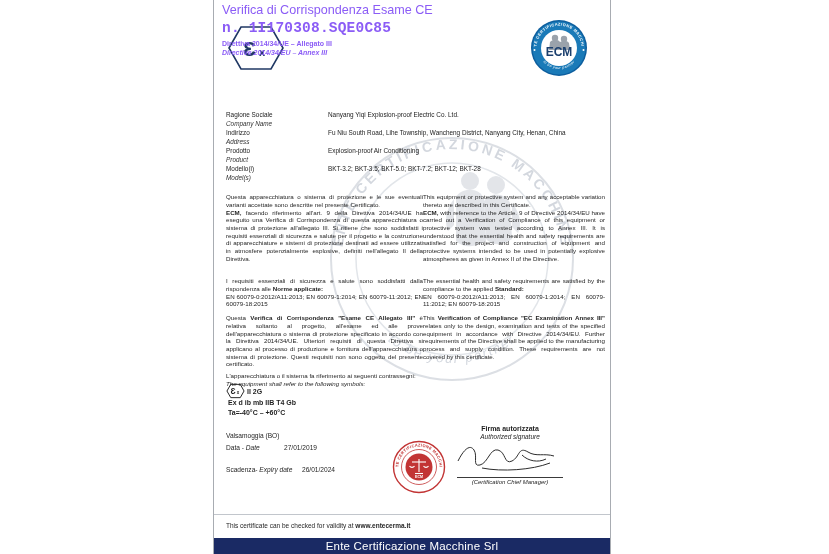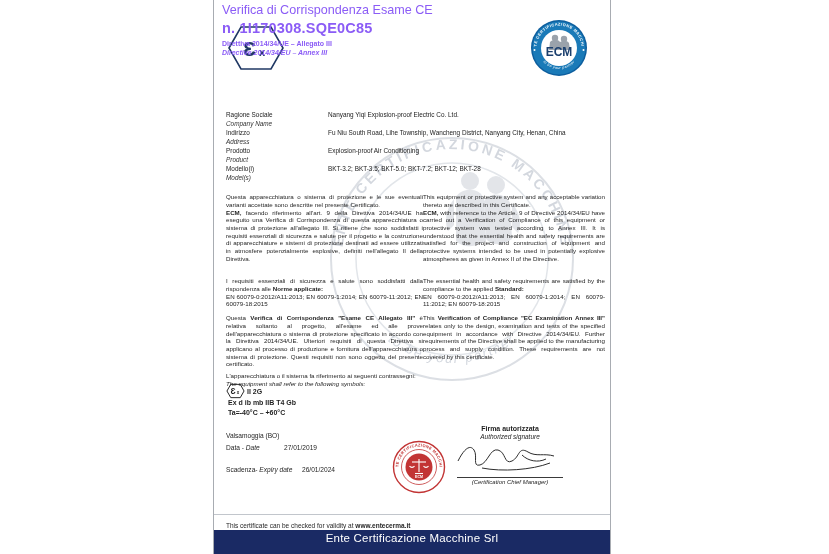--- a/index.html
+++ b/index.html
@@ -5,21 +5,21 @@
   html,body{margin:0;padding:0;background:#ffffff;}
   .screen{position:relative;width:829px;height:554px;background:#ffffff;overflow:hidden;
           font-family:"Liberation Sans",sans-serif;color:#262626;}
   .page{position:absolute;left:213px;top:0;width:398px;height:554px;background:#fff;
         border-left:1px solid #a8acb2;border-right:1px solid #a8acb2;box-sizing:border-box;overflow:hidden;}
   .abs{position:absolute;}
   
   .titles{position:absolute;left:8px;right:0;top:3px;text-align:left;color:#8b5cf6;}
   .t-line{font-size:12.6px;line-height:15px;}
   .t-it{font-style:italic;}
-  .t-num{font-size:14.5px;line-height:18px;font-weight:600;letter-spacing:.2px;margin-top:1px;}
+  .t-num{font-size:14.5px;line-height:18px;font-weight:600;letter-spacing:.2px;margin-top:1px;font-family:Liberation Mono, monospace;}
   .t-dir{font-size:7px;line-height:9px;font-weight:700;margin-top:2px;}
   .t-dir2{font-size:7px;line-height:9px;font-weight:600;font-style:italic;}
   
   .info-row{position:absolute;left:12px;width:380px;font-size:6.4px;line-height:8.5px;}
   .lbl{color:#222;}
   .lbl-en{font-style:italic;color:#333;}
   .val{position:absolute;left:102px;top:0;white-space:nowrap;color:#222;}
   
   .para{position:absolute;font-size:6.2px;line-height:7.7px;text-align:justify;color:#1f1f1f;}
   .p-it{left:12px;width:197px;}
@@ -32,21 +32,21 @@
   
   .small-txt{position:absolute;font-size:6.6px;line-height:8px;color:#1f1f1f;white-space:nowrap;}
   .sig-block{position:absolute;left:230px;top:424px;width:132px;text-align:center;}
   .sig-l1{font-size:7px;font-weight:600;line-height:9px;color:#1f1f1f;}
   .sig-l2{font-size:6.5px;font-style:italic;line-height:8px;color:#1f1f1f;}
   .sig-line{width:106px;margin:0 auto;border-top:1px solid #3a3a3a;}
   .sig-l3{font-size:6px;font-style:italic;line-height:8px;color:#1f1f1f;}
   
   .foot-rule{position:absolute;left:0;right:0;top:514px;border-top:1px solid #c2c6cc;}
   .foot-note{position:absolute;left:12px;top:522px;font-size:6.5px;color:#1f1f1f;white-space:nowrap;}
-  .foot-bar{position:absolute;left:0;right:0;bottom:0;height:24px;background:#1a2a64;color:#fff;
+  .foot-bar{position:absolute;left:0;right:0;bottom:0;height:16px;background:#1a2a64;color:#fff;
             text-align:center;font-size:11.5px;line-height:17px;letter-spacing:.2px;}
   .wm{opacity:.85;}
 </style>
 </head>
 <body>
 
 <div class="screen">
   <div class="page">
 
     <svg class="abs wm" style="left:105px;top:126px;" width="266" height="266" viewBox="-133 -133 266 266">

